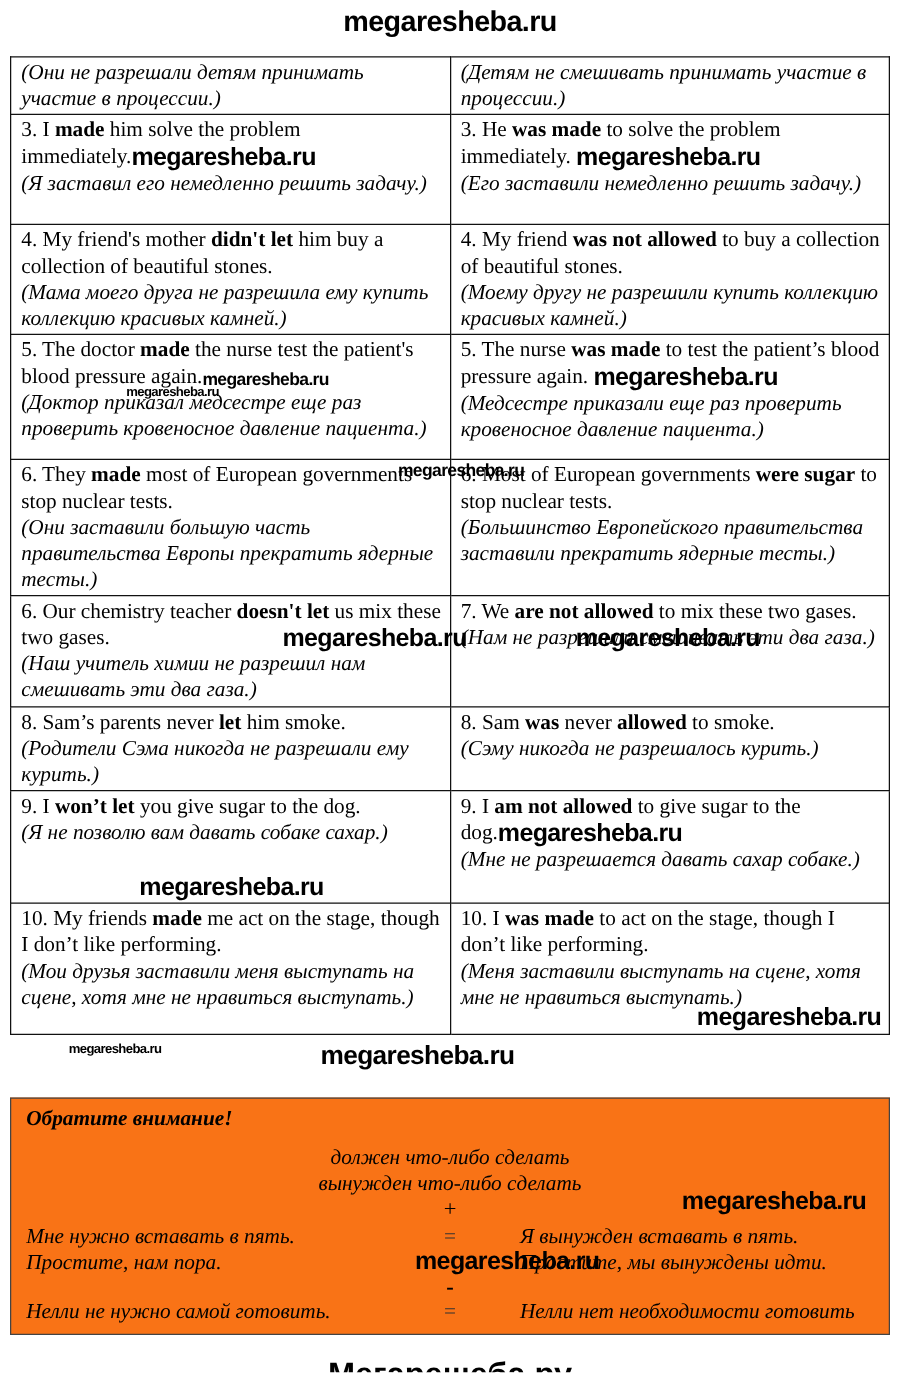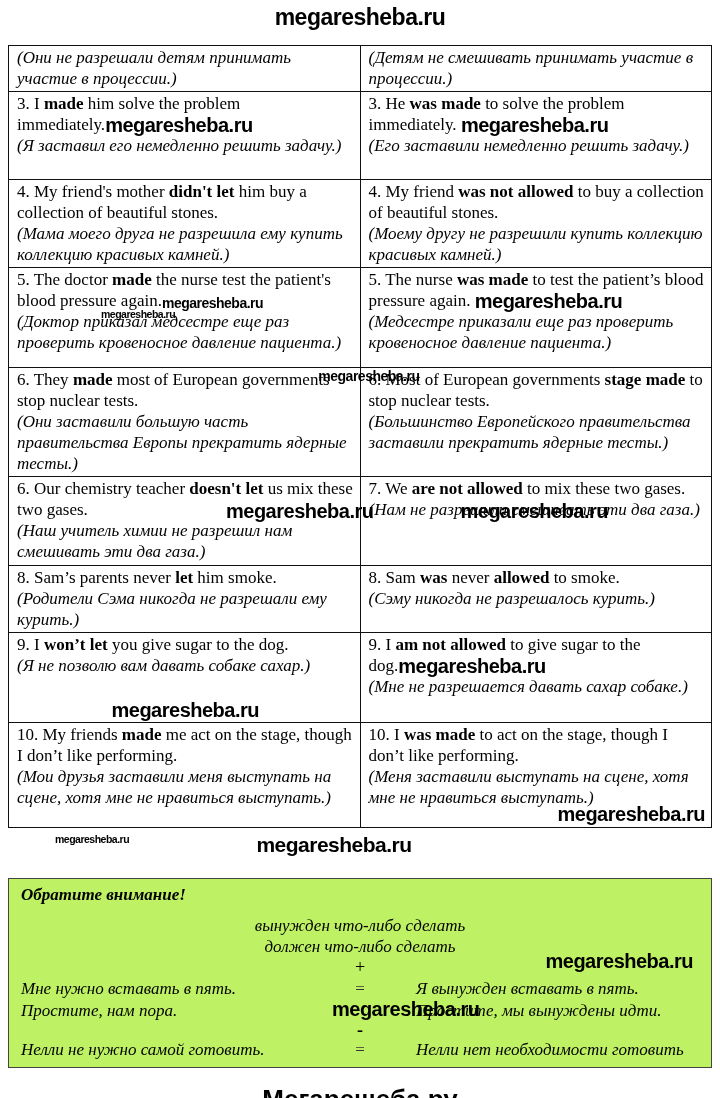--- a/index.html
+++ b/index.html
@@ -22,21 +22,21 @@
   .wm-inline{vertical-align:-2px;}
   .wm-r5l-sm{position:absolute;left:92px;top:41px;}
   .wm-r6{position:absolute;right:-60px;top:1px;z-index:2;}
   .wm-r7l{position:absolute;right:-14px;top:24px;z-index:2;}
   .wm-r7r{position:absolute;left:100px;top:24px;}
   .wm-r9l{display:block;text-align:center;margin-top:24px;}
   .wm-r10r{position:absolute;right:6px;bottom:3px;}
   .below-strip{position:relative;height:34px;margin:2px 8px 0 8px;}
   .below-strip .wm-left{position:absolute;left:47px;top:4px;}
   .below-strip .wm-center{display:block;text-align:center;font-size:21px;transform:translateX(-26px);padding-top:3px;}
-  .note{margin:14px 8px 0 8px;background:#bef264;border:1.5px solid #444;
+  .note{margin:14px 8px 0 8px;background:#f97316;border:1.5px solid #444;
         padding:5px 12px 6px 12px;height:190px;box-sizing:border-box;position:relative;
         font-size:17px;line-height:21px;}
   .note-title{font-weight:bold;font-style:italic;margin:0 0 10px 0;}
   .note-center{text-align:center;font-style:italic;margin:0;}
   .note-sign{text-align:center;font-style:normal;margin:0;font-size:18px;}
   .note-sign.minus{font-weight:bold;line-height:18px;}
   .note-wm{position:absolute;right:18px;top:72px;font-size:20px;}
   .eq-row{display:grid;grid-template-columns:1fr 56px 1fr;align-items:baseline;margin:0;gap:14px;}
   .eq-left{font-style:italic;}
   .eq-mid{text-align:center;color:#333;}
@@ -97,21 +97,21 @@
       </td>
     </tr>
 
     <tr class="h100">
       <td>
         <span class="wm wm-md wm-r6">megaresheba.ru</span>
         <p class="en"><span>6. They </span><b>made</b><span> most of European governments stop nuclear tests.</span></p>
         <p class="ru">(Они заставили большую часть правительства Европы прекратить ядерные тесты.)</p>
       </td>
       <td>
-        <p class="en"><span>6. Most of European governments </span><b>stage made</b><span> to stop nuclear tests.</span></p>
+        <p class="en"><span>6. Most of European governments </span><b>were sugar</b><span> to stop nuclear tests.</span></p>
         <p class="ru">(Большинство Европейского правительства заставили прекратить ядерные тесты.)</p>
       </td>
     </tr>
 
     <tr class="h87">
       <td>
         <span class="wm wm-lg wm-r7l">megaresheba.ru</span>
         <p class="en"><span>6. Our chemistry teacher </span><b>doesn't let</b><span> us mix these two gases.</span></p>
         <p class="ru">(Наш учитель химии не разрешил нам смешивать эти два газа.)</p>
       </td>
@@ -159,22 +159,22 @@
   </tbody>
     </table>
 
   <div class="below-strip">
     <span class="wm wm-sm wm-left">megaresheba.ru</span>
     <span class="wm wm-center">megaresheba.ru</span>
   </div>
 
   <div class="note">
     <p class="note-title">Обратите внимание!</p>
+    <p class="note-center">должен что-либо сделать</p>
     <p class="note-center">вынужден что-либо сделать</p>
-    <p class="note-center">должен что-либо сделать</p>
     <span class="wm note-wm">megaresheba.ru</span>
     <p class="note-sign">+</p>
     <div class="eq-row">
       <span class="eq-left">Мне нужно вставать в пять.</span>
       <span class="eq-mid">=</span>
       <span class="eq-right">Я вынужден вставать в пять.</span>
     </div>
     <div class="eq-row">
       <span class="eq-left">Простите, нам пора.</span>
       <span class="eq-mid"><span class="wm">megaresheba.ru</span></span>

